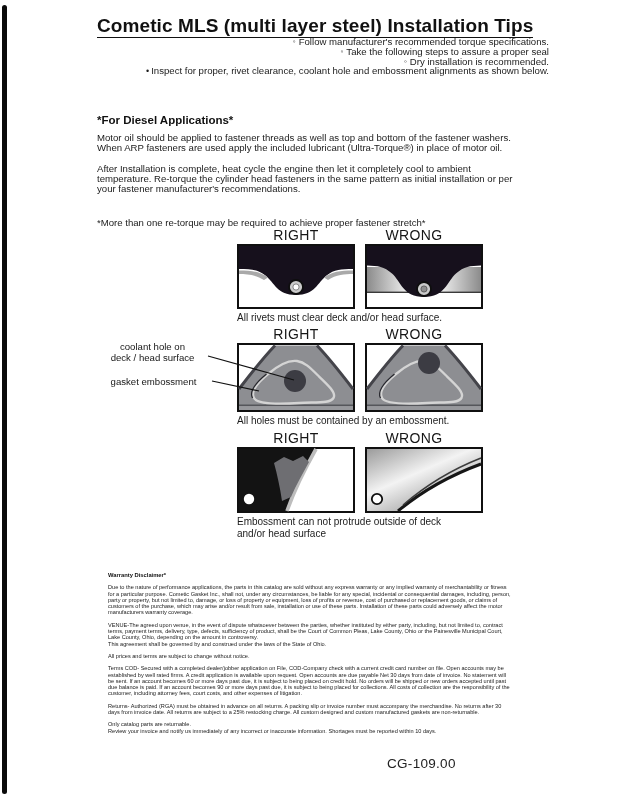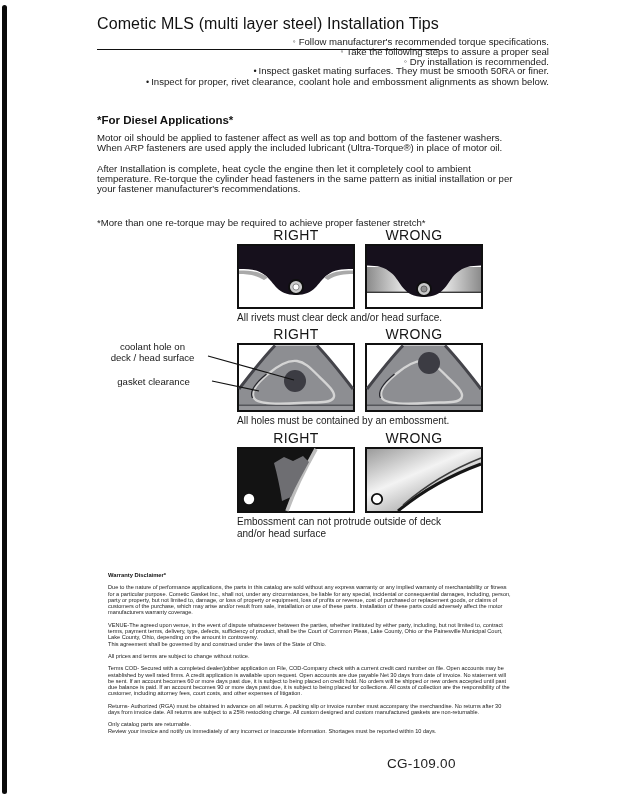--- a/index.html
+++ b/index.html
@@ -1,20 +1,20 @@
 <!DOCTYPE html>
 <html><head>
 <meta charset="utf-8">
 <style>
   html,body{margin:0;padding:0;background:#ffffff;}
   .page{position:relative;width:618px;height:800px;background:#ffffff;overflow:hidden;
         font-family:"Liberation Sans",sans-serif;color:#1b1b1b;}
   .scanbar{position:absolute;left:2px;top:5px;width:5px;height:789px;background:#0a0a0a;border-radius:3px;}
-  .title{position:absolute;left:97px;top:15px;font-size:16px;font-weight:normal;color:#111;
-         border-bottom:1.6px solid #111;padding-bottom:16px;letter-spacing:.1px;}
+  .title{position:absolute;left:97px;top:15px;font-size:19px;font-weight:bold;color:#111;
+         border-bottom:1.6px solid #111;padding-bottom:0;letter-spacing:.1px;}
   .tips{position:absolute;left:89px;top:37px;font-size:9.6px;line-height:9.8px;width:460px;text-align:right;}
   .tip{white-space:nowrap;}
   .tip .mk1{display:inline-block;font-size:8px;vertical-align:1px;margin-right:3px;}
   .tip .mk2{display:inline-block;font-size:9px;margin-right:2px;}
   .tip.sub{margin-left:17px;}
   .diesel{position:absolute;left:97px;top:114px;width:428px;}
   .diesel h2{font-size:11.5px;margin:0 0 7px 0;color:#111;}
   .diesel p{font-size:9.6px;line-height:10.3px;margin:0 0 10px 0;}
   .diesel p.note{margin-top:24px;}
   .dia{position:absolute;left:237px;width:246px;}
@@ -38,27 +38,26 @@
 
 <div class="page">
   <div class="scanbar"></div>
 
   <div class="title">Cometic MLS (multi layer steel) Installation Tips</div>
 
   <div class="tips">
     <div class="tip"><span class="mk1">◦</span><span>Follow manufacturer's recommended torque specifications.</span></div>
     <div class="tip"><span class="mk1">◦</span><span>Take the following steps to assure a proper seal</span></div>
     <div class="tip"><span class="mk1">◦</span><span>Dry installation is recommended.</span></div>
-    <div class="tip sub"><span class="mk2">•</span><span>Inspect gasket mating surfaces.  They must be smooth 50RA or finer.</span></div>
     <div class="tip sub"><span class="mk2">•</span><span>Inspect for proper, rivet clearance, coolant hole and embossment alignments as shown below.</span></div>
   </div>
 
   <div class="diesel">
     <h2>*For Diesel Applications*</h2>
-    <p>Motor oil should be applied to fastener affect as well as top and bottom of the fastener washers. When ARP fasteners are used apply the included lubricant (Ultra-Torque®) in place of motor oil.</p>
+    <p>Motor oil should be applied to fastener threads as well as top and bottom of the fastener washers. When ARP fasteners are used apply the included lubricant (Ultra-Torque®) in place of motor oil.</p>
     <p>After Installation is complete, heat cycle the engine then let it completely cool to ambient temperature. Re-torque the cylinder head fasteners in the same pattern as initial installation or per your fastener manufacturer's recommendations.</p>
     <p class="note">*More than one re-torque may be required to achieve proper fastener stretch*</p>
   </div>
 
   <div class="dia" id="dia1">
     <div class="labels">
       <span>RIGHT</span>
       <span>WRONG</span>
     </div>
     <div class="boxes">
@@ -118,21 +117,21 @@
         <path d="M17,55 C13,48 20,40 31,31 C41,22.5 52,17 60,18 C68,19 74,25.5 82,33.5 C91,42 99.5,50 96.5,55 C93,60.5 80,59 62,60 C42,61.2 20.5,61.5 17,55 Z" fill="none" stroke="#d4d4d4" stroke-width="2.4"></path>
         <path d="M15.5,55 C11.8,48 18.5,40 29.5,31" fill="none" stroke="#26262c" stroke-width="1.3"></path>
         <circle cx="64" cy="20" r="11" fill="#3c3c43"></circle>
       </svg>
     </div>
     <div class="cap">All holes must be contained by an embossment.</div>
   </div>
 
   <div class="anno" id="anno-coolant">coolant hole on
 deck / head surface</div>
-  <div class="anno" id="anno-emboss">gasket clearance</div>
+  <div class="anno" id="anno-emboss">gasket embossment</div>
   <svg class="leaders" width="100" height="50" viewBox="0 0 100 50">
     <line x1="3" y1="8" x2="89" y2="32" stroke="#111111" stroke-width="1.1"></line>
     <line x1="7" y1="33" x2="54" y2="43" stroke="#111111" stroke-width="1.1"></line>
   </svg>
 
   <div class="dia" id="dia3">
     <div class="labels">
       <span>RIGHT</span>
       <span>WRONG</span>
     </div>

